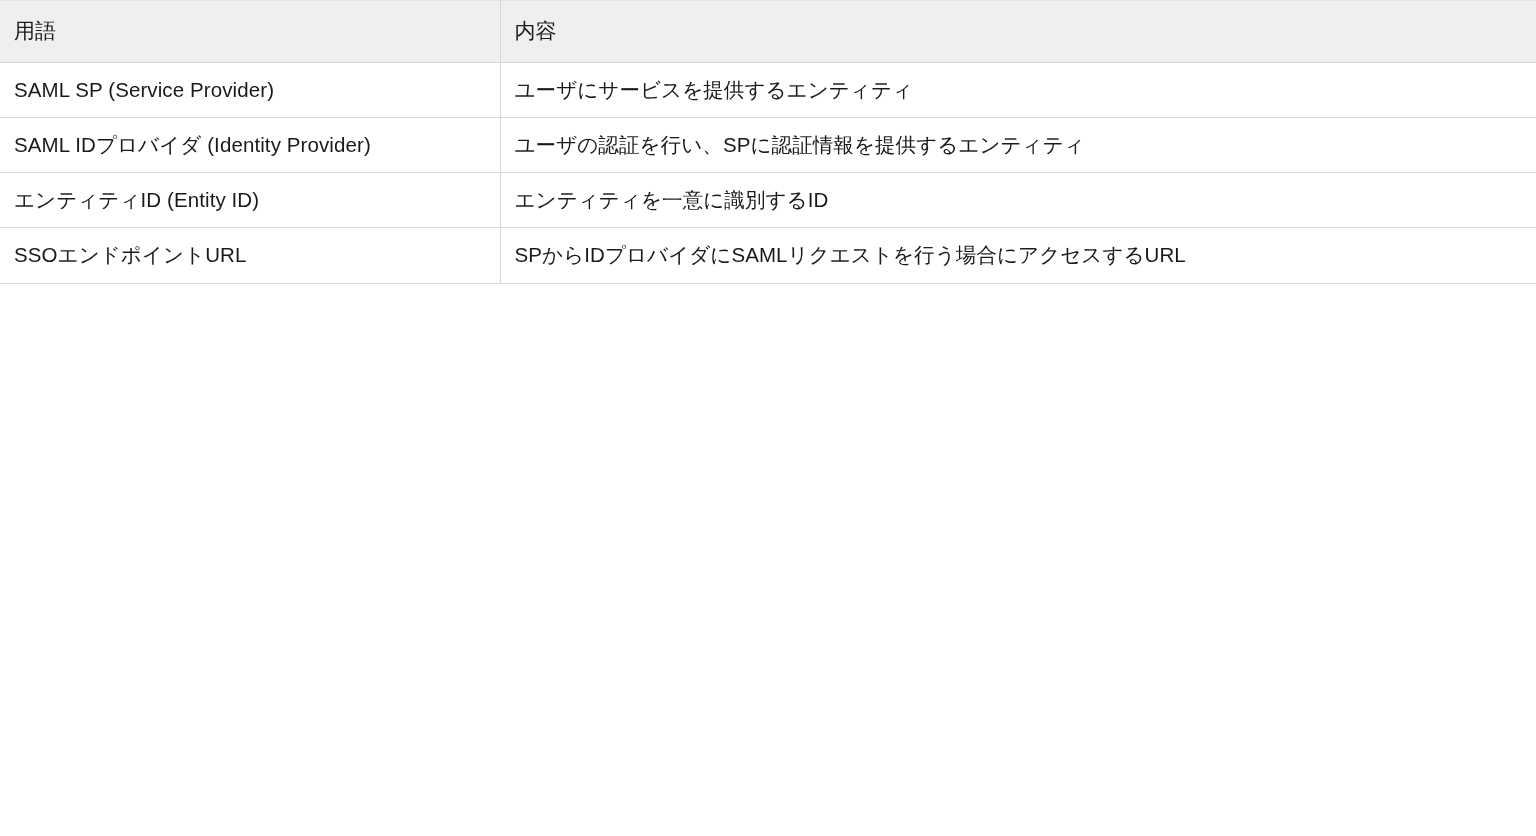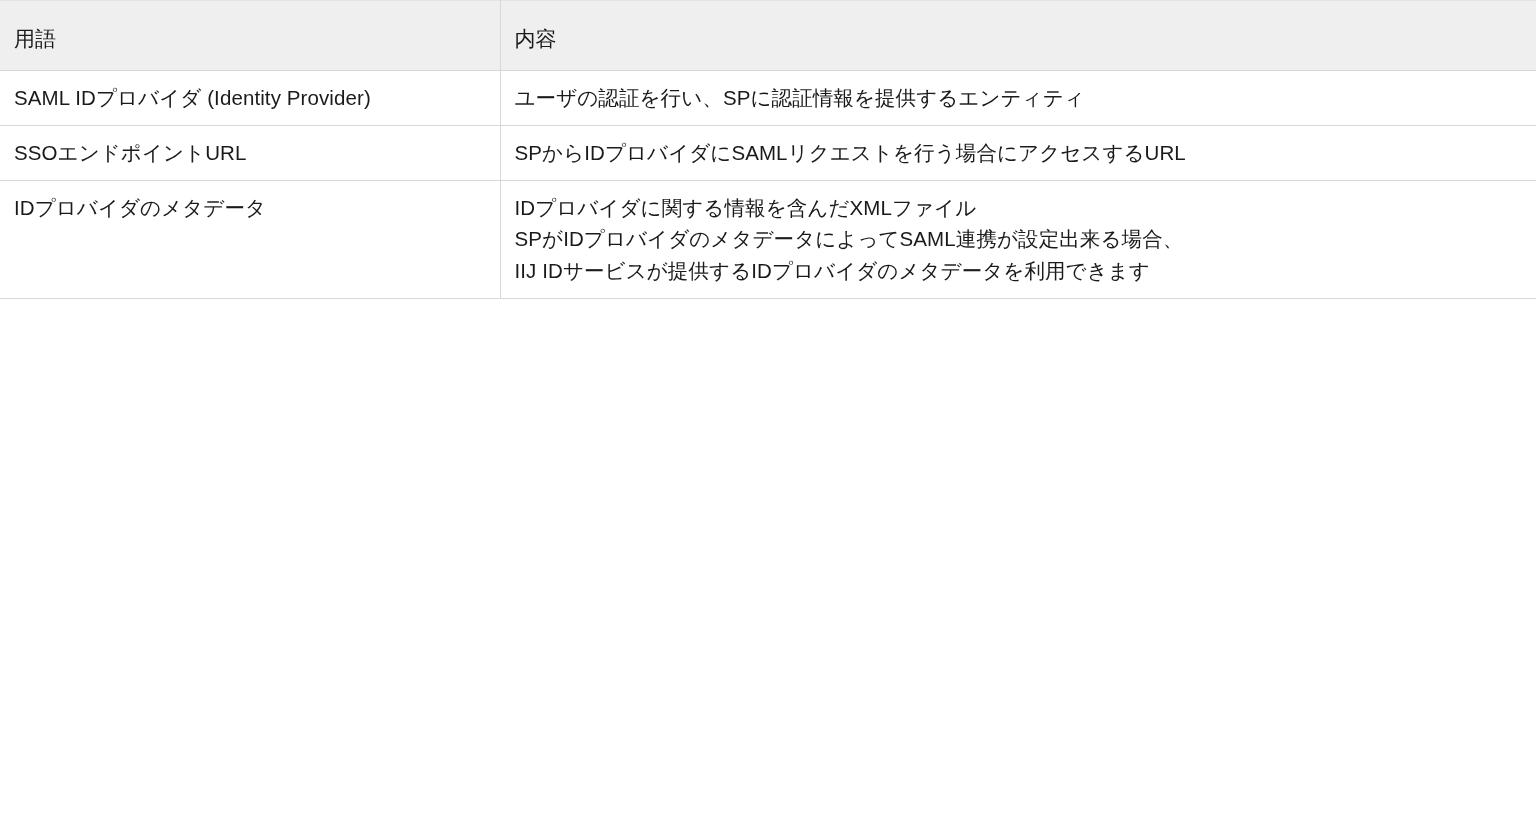--- a/index.html
+++ b/index.html
@@ -41,21 +41,21 @@
     line-height: 1.52;
   }
   table.glossary th:last-child,
   table.glossary td:last-child {
     border-right: none;
   }
   table.glossary thead th {
     background: #efefef;
     font-size: 21px;
     color: #1a1a1a;
-    padding-top: 22px;
+    padding-top: 14px;
     padding-bottom: 15px;
     border-top: 1px solid #e3e3e3;
     border-bottom: 1px solid #d7d7d7;
   }
   table.glossary tbody td {
     font-size: 20.5px;
     background: #ffffff;
   }
   .cell-line {
     display: block;
@@ -75,39 +75,45 @@
     </colgroup>
     <thead>
       <tr>
         <th>用語</th>
         <th>内容</th>
       </tr>
     </thead>
     <tbody>
         <tr>
           <td class="term-cell">
+            <span class="cell-line">SAML SP (Service Provider)</span>
+          </td>
+          <td class="desc-cell">
+            <span class="cell-line">ユーザにサービスを提供するエンティティ</span>
+          </td>
+        </tr>
+        <tr>
+          <td class="term-cell">
             <span class="cell-line">SAML IDプロバイダ (Identity Provider)</span>
           </td>
           <td class="desc-cell">
             <span class="cell-line">ユーザの認証を行い、SPに認証情報を提供するエンティティ</span>
+          </td>
+        </tr>
+        <tr>
+          <td class="term-cell">
+            <span class="cell-line">エンティティID (Entity ID)</span>
+          </td>
+          <td class="desc-cell">
+            <span class="cell-line">エンティティを一意に識別するID</span>
           </td>
         </tr>
         <tr>
           <td class="term-cell">
             <span class="cell-line">SSOエンドポイントURL</span>
           </td>
           <td class="desc-cell">
             <span class="cell-line">SPからIDプロバイダにSAMLリクエストを行う場合にアクセスするURL</span>
           </td>
         </tr>
-        <tr>
-          <td class="term-cell">
-            <span class="cell-line">IDプロバイダのメタデータ</span>
-          </td>
-          <td class="desc-cell">
-            <span class="cell-line">IDプロバイダに関する情報を含んだXMLファイル</span>
-            <span class="cell-line">SPがIDプロバイダのメタデータによってSAML連携が設定出来る場合、</span>
-            <span class="cell-line">IIJ IDサービスが提供するIDプロバイダのメタデータを利用できます</span>
-          </td>
-        </tr>
       </tbody>
   </table>
 </div>
 
 </body></html>

